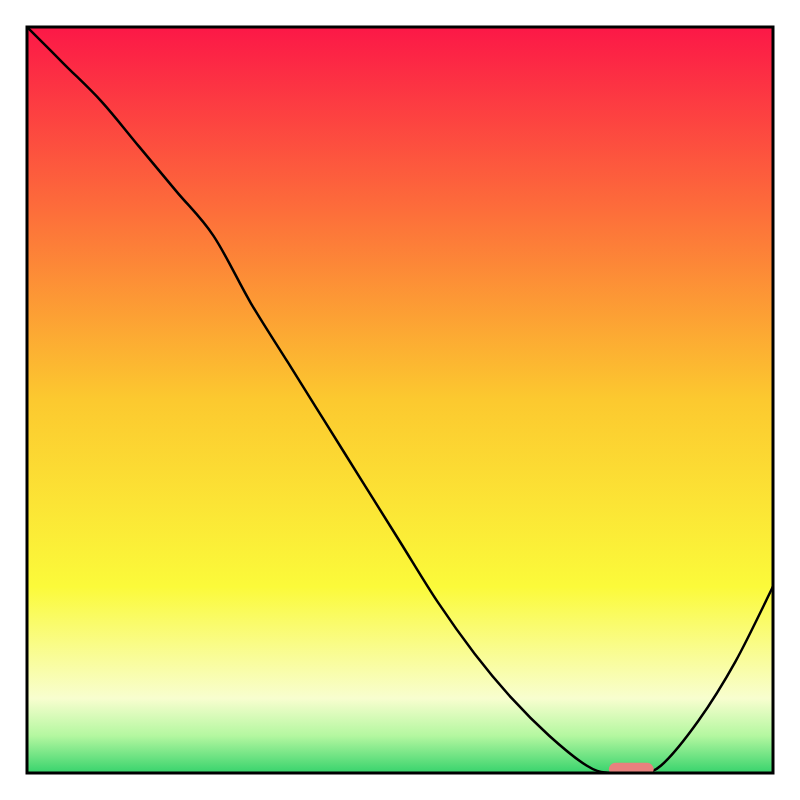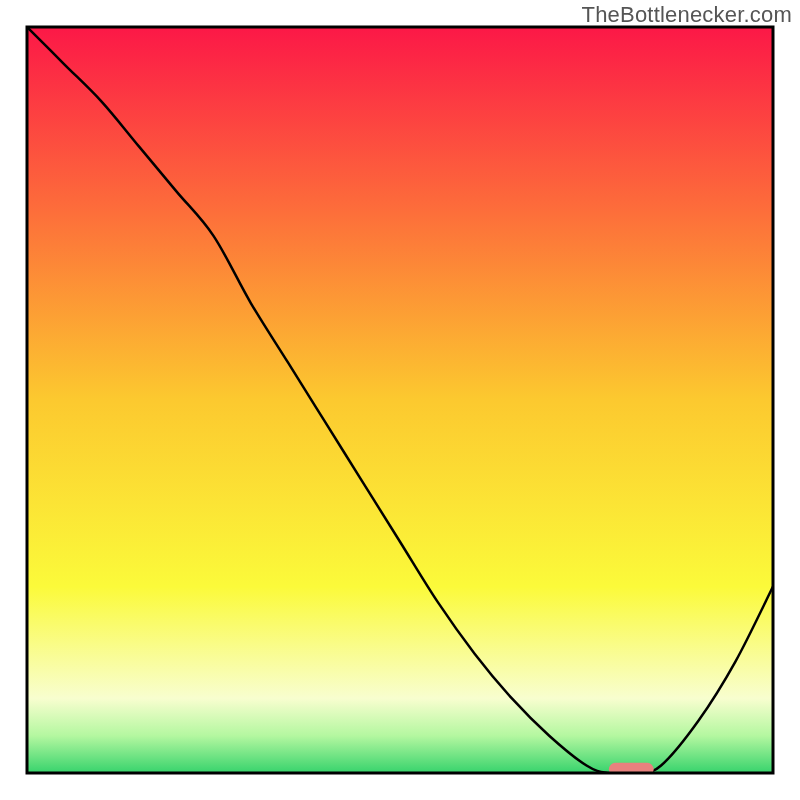--- a/index.html
+++ b/index.html
@@ -28,21 +28,20 @@
   svg.chart {
     position: absolute;
     top: 0;
     left: 0;
   }
 </style>
 </head>
 <body>
 <div class="container">
 
-<div class="watermark">TheBottlenecker.com</div>
 
 <svg class="chart" width="800" height="800" viewBox="0 0 800 800">
   <defs>
     <linearGradient id="bg-grad" x1="0" y1="0" x2="0" y2="1">
       <stop id="g0" offset="0%" stop-color="#fc1847"></stop>
       <stop id="g1" offset="25%" stop-color="#fd6f3a"></stop>
       <stop id="g2" offset="50%" stop-color="#fcc92f"></stop>
       <stop id="g3" offset="75%" stop-color="#fbfa3a"></stop>
       <stop id="g4" offset="90%" stop-color="#f8fecf"></stop>
       <stop id="g5" offset="95%" stop-color="#b4f7a0"></stop>

